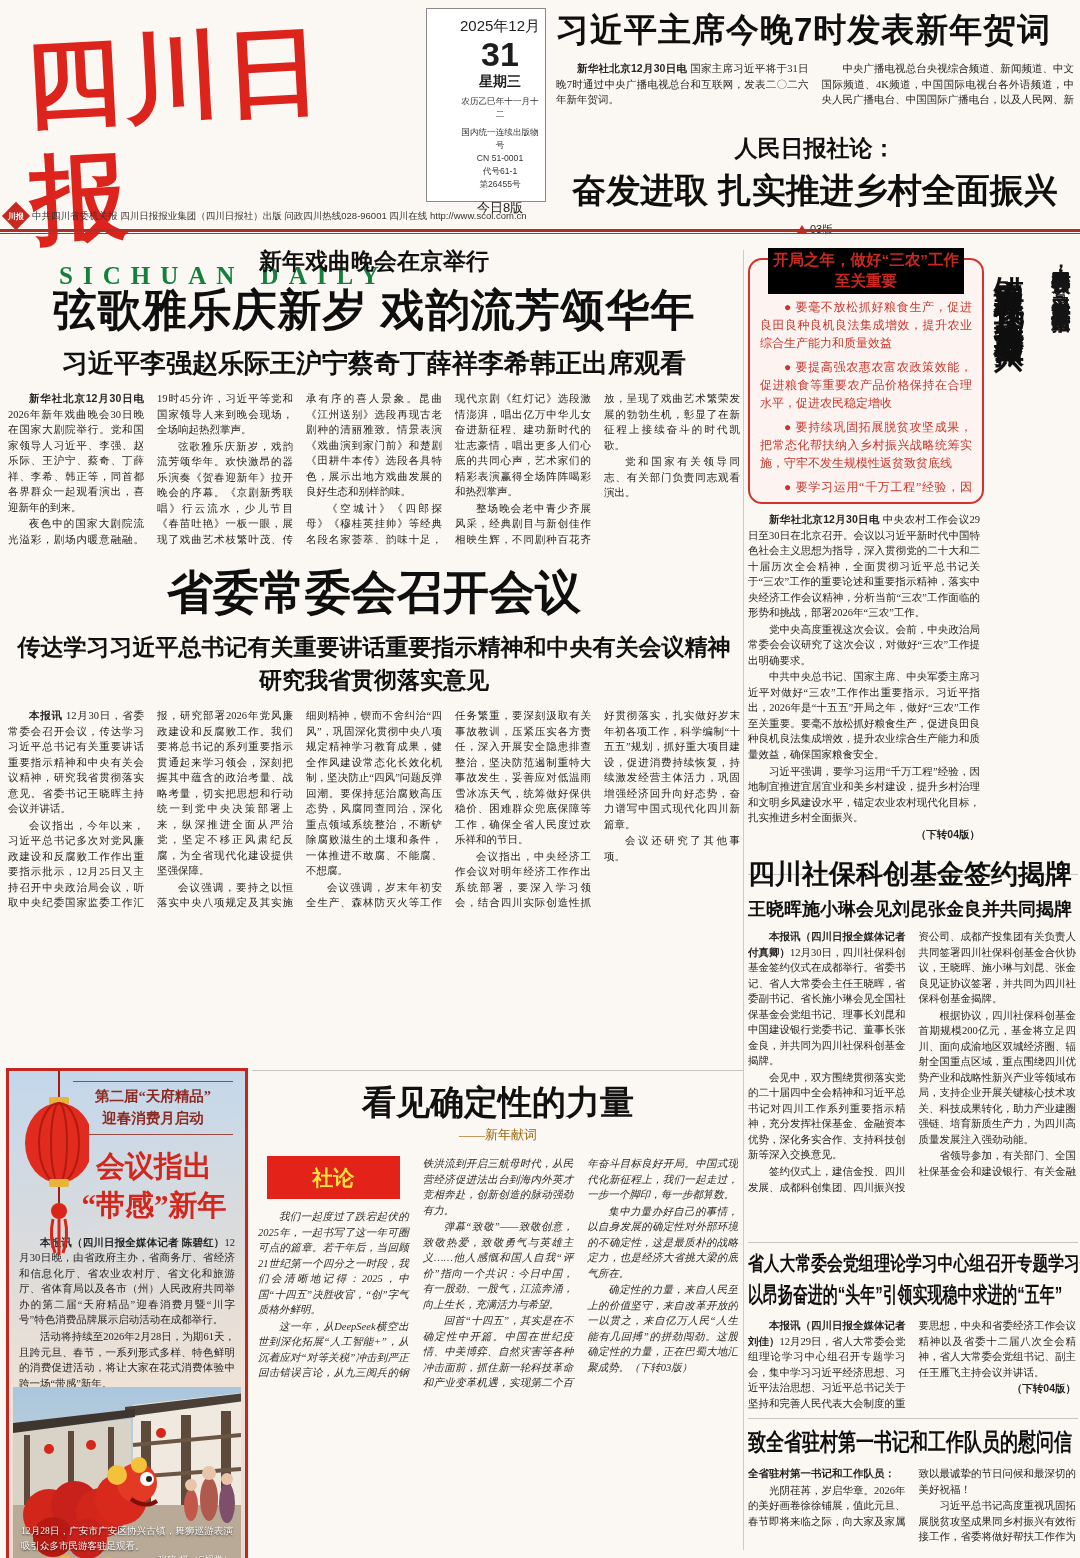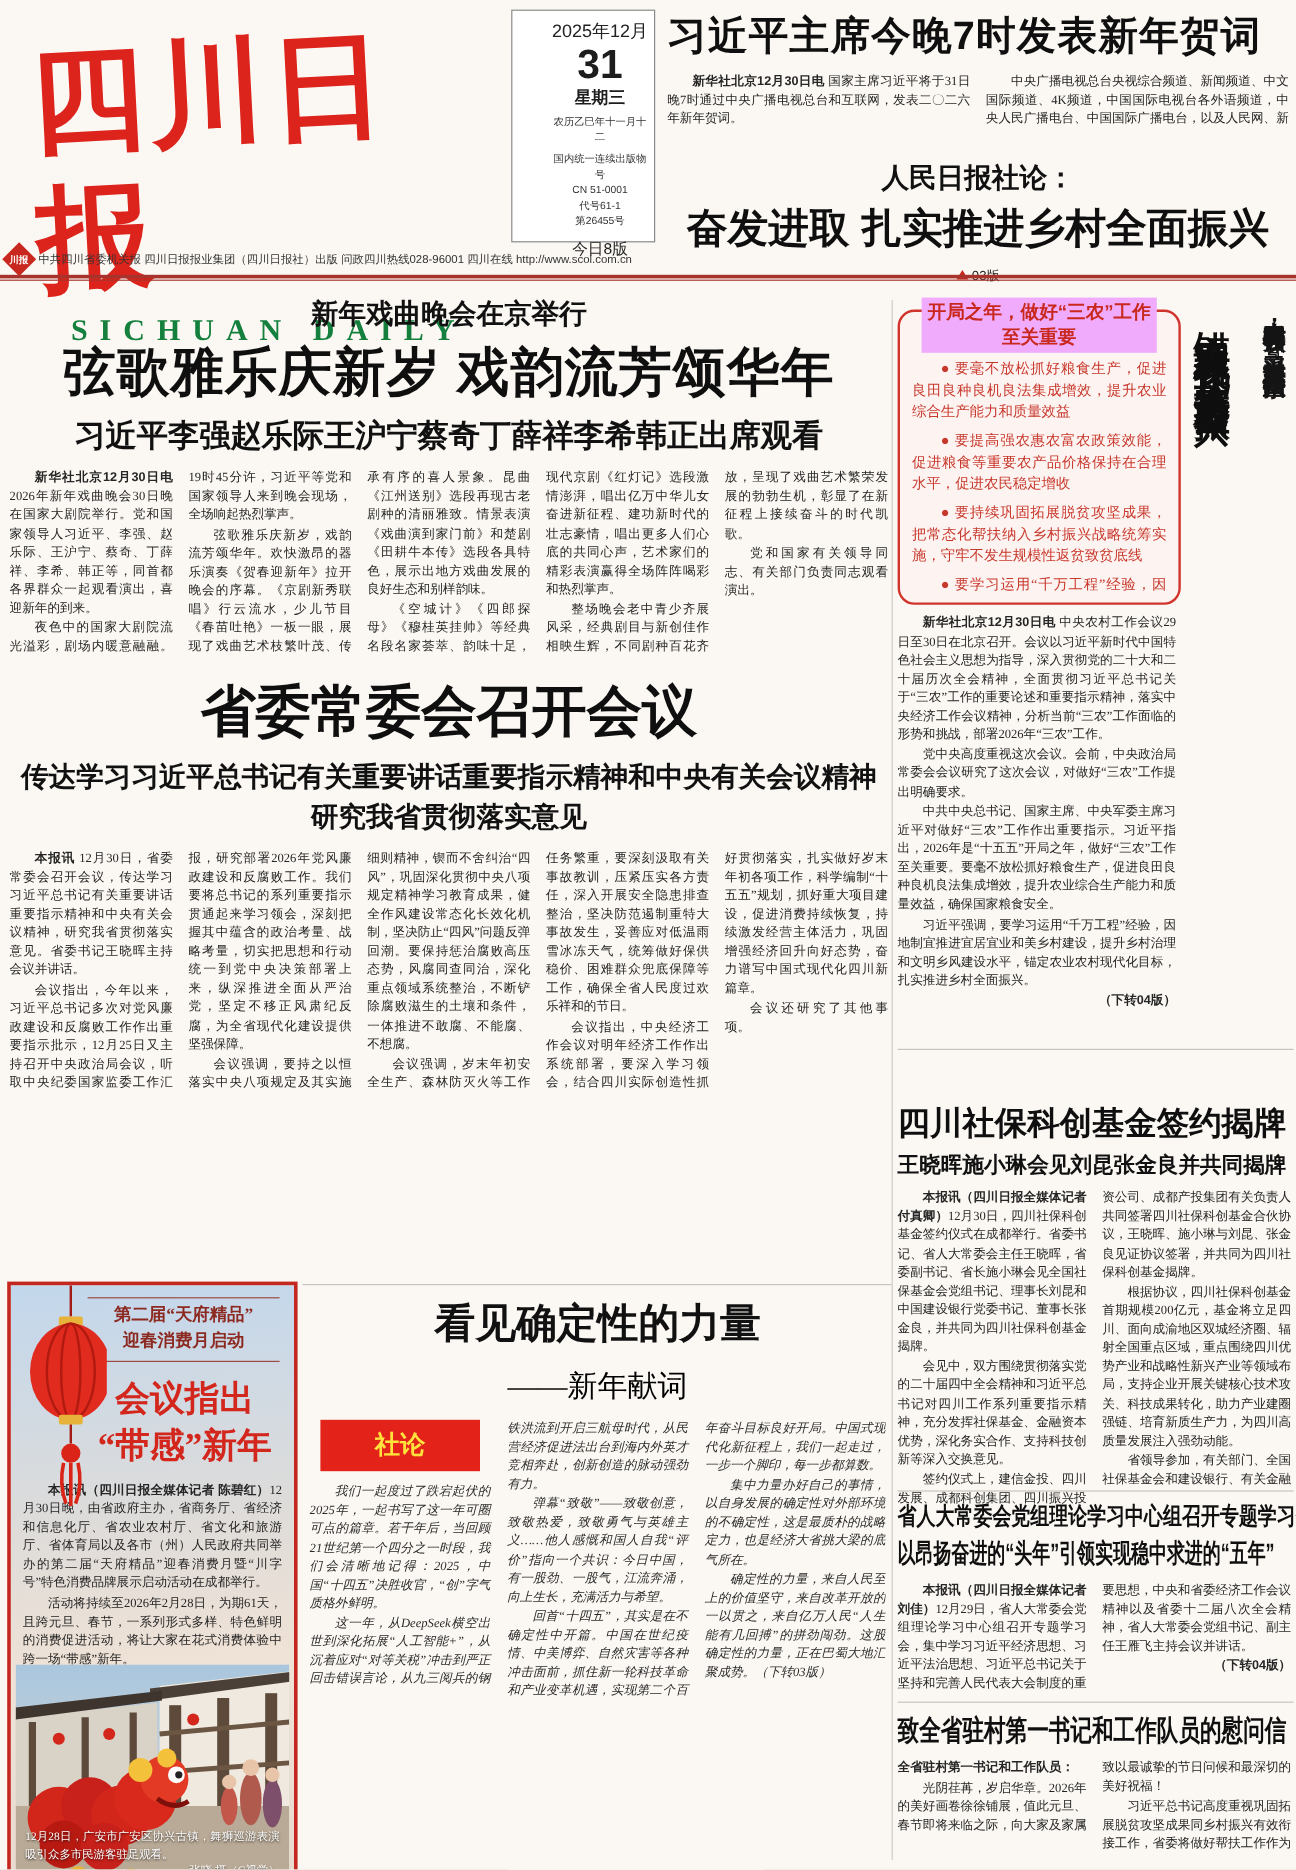--- a/index.html
+++ b/index.html
@@ -32,21 +32,21 @@
   .publine{font-size:9.5px;color:#333;display:flex;align-items:center;gap:6px;
      font-family:"Liberation Sans","DejaVu Sans",sans-serif;}
   .paper-logo{width:20px;height:20px;background:#c8281e;transform:rotate(45deg);display:flex;
      align-items:center;justify-content:center;flex:0 0 auto;}
   .paper-logo span{transform:rotate(-45deg);color:#fff;font-size:8px;font-weight:bold;}
   .redrule{position:absolute;left:0;width:1080px;border-top:3px solid #a8332c;}
   .redrule:after{content:"";display:block;border-top:1px solid #a8332c;margin-top:1px;}
   
   .sannong{border:2.5px solid #d0342c;border-radius:14px;background:#fdf4f1;box-sizing:border-box;
      padding:12px 10px 8px 10px;}
-  .sannong-title{position:relative;margin:-24px auto 4px auto;background:#f0abfc;width:92%;
+  .sannong-title{position:relative;margin:-24px auto 4px auto;background:#000000;width:92%;
      text-align:center;font-size:15.5px;font-weight:900;color:#c8281e;
      font-family:"Liberation Sans","DejaVu Sans",sans-serif;padding:2px 0;}
   .sannong-list p{margin:0 0 6px 0;text-indent:2em;font-size:12px;line-height:1.5;color:#c8372c;
      text-align:justify;}
   .sannong-list p::before{content:"● ";text-indent:0;}
   
   .vtext{writing-mode:vertical-rl;}
   
   .promo{border:3px solid #c3271f;box-sizing:border-box;
      background:linear-gradient(175deg,#c2d7ec 0%,#dfdcd9 40%,#efe2d6 62%,#e8d9cf 100%);}
@@ -142,21 +142,21 @@
     <div class="serifhl center" style="font-size:23px;margin-top:8px;white-space:nowrap;">传达学习习近平总书记有关重要讲话重要指示精神和中央有关会议精神</div>
     <div class="serifhl center" style="font-size:23px;margin-top:2px;">研究我省贯彻落实意见</div>
     <div class="body-text cols-5" style="margin-top:12px;height:372px;">
       <p><span class="lead-b">本报讯</span> <span>12月30日，省委常委会召开会议，传达学习习近平总书记有关重要讲话重要指示精神和中央有关会议精神，研究我省贯彻落实意见。省委书记王晓晖主持会议并讲话。</span></p>
       <span><p>会议指出，今年以来，习近平总书记多次对党风廉政建设和反腐败工作作出重要指示批示，12月25日又主持召开中央政治局会议，听取中央纪委国家监委工作汇报，研究部署2026年党风廉政建设和反腐败工作。我们要将总书记的系列重要指示贯通起来学习领会，深刻把握其中蕴含的政治考量、战略考量，切实把思想和行动统一到党中央决策部署上来，纵深推进全面从严治党，坚定不移正风肃纪反腐，为全省现代化建设提供坚强保障。</p><p>会议强调，要持之以恒落实中央八项规定及其实施细则精神，锲而不舍纠治“四风”，巩固深化贯彻中央八项规定精神学习教育成果，健全作风建设常态化长效化机制，坚决防止“四风”问题反弹回潮。要保持惩治腐败高压态势，风腐同查同治，深化重点领域系统整治，不断铲除腐败滋生的土壤和条件，一体推进不敢腐、不能腐、不想腐。</p><p>会议强调，岁末年初安全生产、森林防灭火等工作任务繁重，要深刻汲取有关事故教训，压紧压实各方责任，深入开展安全隐患排查整治，坚决防范遏制重特大事故发生，妥善应对低温雨雪冰冻天气，统筹做好保供稳价、困难群众兜底保障等工作，确保全省人民度过欢乐祥和的节日。</p><p>会议指出，中央经济工作会议对明年经济工作作出系统部署，要深入学习领会，结合四川实际创造性抓好贯彻落实，扎实做好岁末年初各项工作，科学编制“十五五”规划，抓好重大项目建设，促进消费持续恢复，持续激发经营主体活力，巩固增强经济回升向好态势，奋力谱写中国式现代化四川新篇章。</p><p>会议还研究了其他事项。</p></span>
     </div>
   </div>
 
   <div class="divider-h" style="left:748px;top:874px;width:330px;"></div>
 
-  <div class="abs" style="left:748px;top:918px;width:328px;">
+  <div class="abs" style="left:748px;top:856px;width:328px;">
     <div class="hl" style="font-size:27px;white-space:nowrap;">四川社保科创基金签约揭牌</div>
     <div class="serifhl" style="font-size:18px;margin-top:5px;white-space:nowrap;">王晓晖施小琳会见刘昆张金良并共同揭牌</div>
     <div class="body-text cols-2" style="margin-top:8px;height:278px;">
       <p><span class="lead-b">本报讯（四川日报全媒体记者 付真卿）</span><span>12月30日，四川社保科创基金签约仪式在成都举行。省委书记、省人大常委会主任王晓晖，省委副书记、省长施小琳会见全国社保基金会党组书记、理事长刘昆和中国建设银行党委书记、董事长张金良，并共同为四川社保科创基金揭牌。</span></p>
       <span><p>会见中，双方围绕贯彻落实党的二十届四中全会精神和习近平总书记对四川工作系列重要指示精神，充分发挥社保基金、金融资本优势，深化务实合作、支持科技创新等深入交换意见。</p><p>签约仪式上，建信金投、四川发展、成都科创集团、四川振兴投资公司、成都产投集团有关负责人共同签署四川社保科创基金合伙协议，王晓晖、施小琳与刘昆、张金良见证协议签署，并共同为四川社保科创基金揭牌。</p><p>根据协议，四川社保科创基金首期规模200亿元，基金将立足四川、面向成渝地区双城经济圈、辐射全国重点区域，重点围绕四川优势产业和战略性新兴产业等领域布局，支持企业开展关键核心技术攻关、科技成果转化，助力产业建圈强链、培育新质生产力，为四川高质量发展注入强劲动能。</p><p>省领导参加，有关部门、全国社保基金会和建设银行、有关金融机构和企业负责人等参加上述活动。</p></span>
     </div>
   </div>
 
   <div class="divider-v" style="left:743px;top:250px;height:1300px;"></div>
   <div class="divider-h" style="left:252px;top:1070px;width:491px;"></div>
@@ -244,21 +244,21 @@
       </svg>
       <div class="caption">
         <span>12月28日，广安市广安区协兴古镇，舞狮巡游表演吸引众多市民游客驻足观看。</span>
         <span class="credit">张晓 摄（C视觉）</span>
       </div>
     </div>
   </div>
 
   <div class="abs" style="left:258px;top:1080px;width:480px;">
     <div class="serifhl center" style="font-size:34px;">看见确定性的力量</div>
-    <div class="center" style="font-size:25px;margin-top:12px;color:#000000;">——新年献词</div>
+    <div class="center" style="font-size:13px;margin-top:0;color:#a16207;">——新年献词</div>
     <div class="body-text cols-3 editorial-body" style="margin-top:12px;height:392px;">
       <div class="badge">社论</div>
       <span><p>我们一起度过了跌宕起伏的2025年，一起书写了这一年可圈可点的篇章。若干年后，当回顾21世纪第一个四分之一时段，我们会清晰地记得：2025，中国“十四五”决胜收官，“创”字气质格外鲜明。</p><p>这一年，从DeepSeek横空出世到深化拓展“人工智能+”，从沉着应对“对等关税”冲击到严正回击错误言论，从九三阅兵的钢铁洪流到开启三航母时代，从民营经济促进法出台到海内外英才竞相奔赴，创新创造的脉动强劲有力。</p><p>弹幕“致敬”——致敬创意，致敬热爱，致敬勇气与英雄主义……他人感慨和国人自我“评价”指向一个共识：今日中国，有一股劲、一股气，江流奔涌，向上生长，充满活力与希望。</p><p>回首“十四五”，其实是在不确定性中开篇。中国在世纪疫情、中美博弈、自然灾害等各种冲击面前，抓住新一轮科技革命和产业变革机遇，实现第二个百年奋斗目标良好开局。中国式现代化新征程上，我们一起走过，一步一个脚印，每一步都算数。</p><p>集中力量办好自己的事情，以自身发展的确定性对外部环境的不确定性，这是最质朴的战略定力，也是经济大省挑大梁的底气所在。</p><p>确定性的力量，来自人民至上的价值坚守，来自改革开放的一以贯之，来自亿万人民“人生能有几回搏”的拼劲闯劲。这股确定性的力量，正在巴蜀大地汇聚成势。（下转03版）</p></span>
     </div>
   </div>
 
   <div class="divider-h" style="left:748px;top:1242px;width:330px;"></div>
 
   <div class="abs" style="left:748px;top:1250px;width:328px;">
     <div class="hl" style="font-size:20px;font-weight:700;white-space:nowrap;transform:scaleX(.79);transform-origin:left;">省人大常委会党组理论学习中心组召开专题学习会</div>

